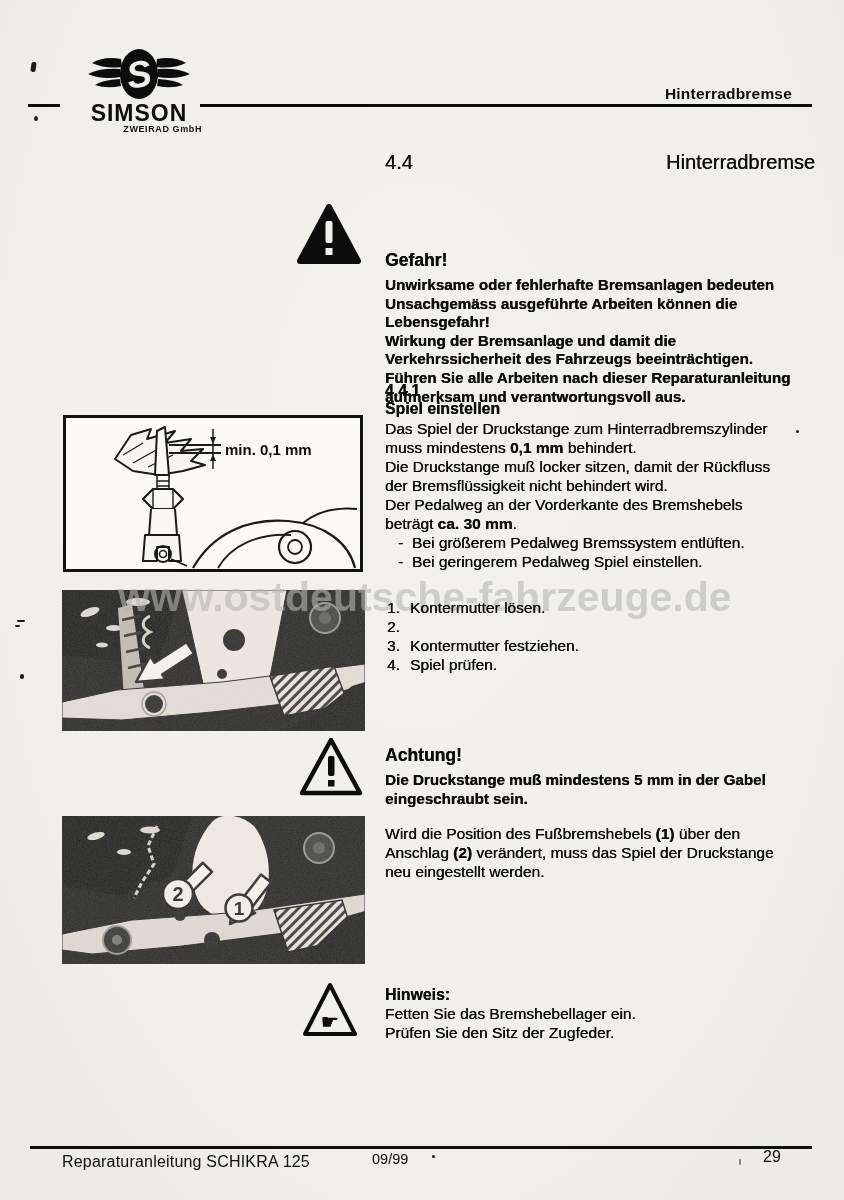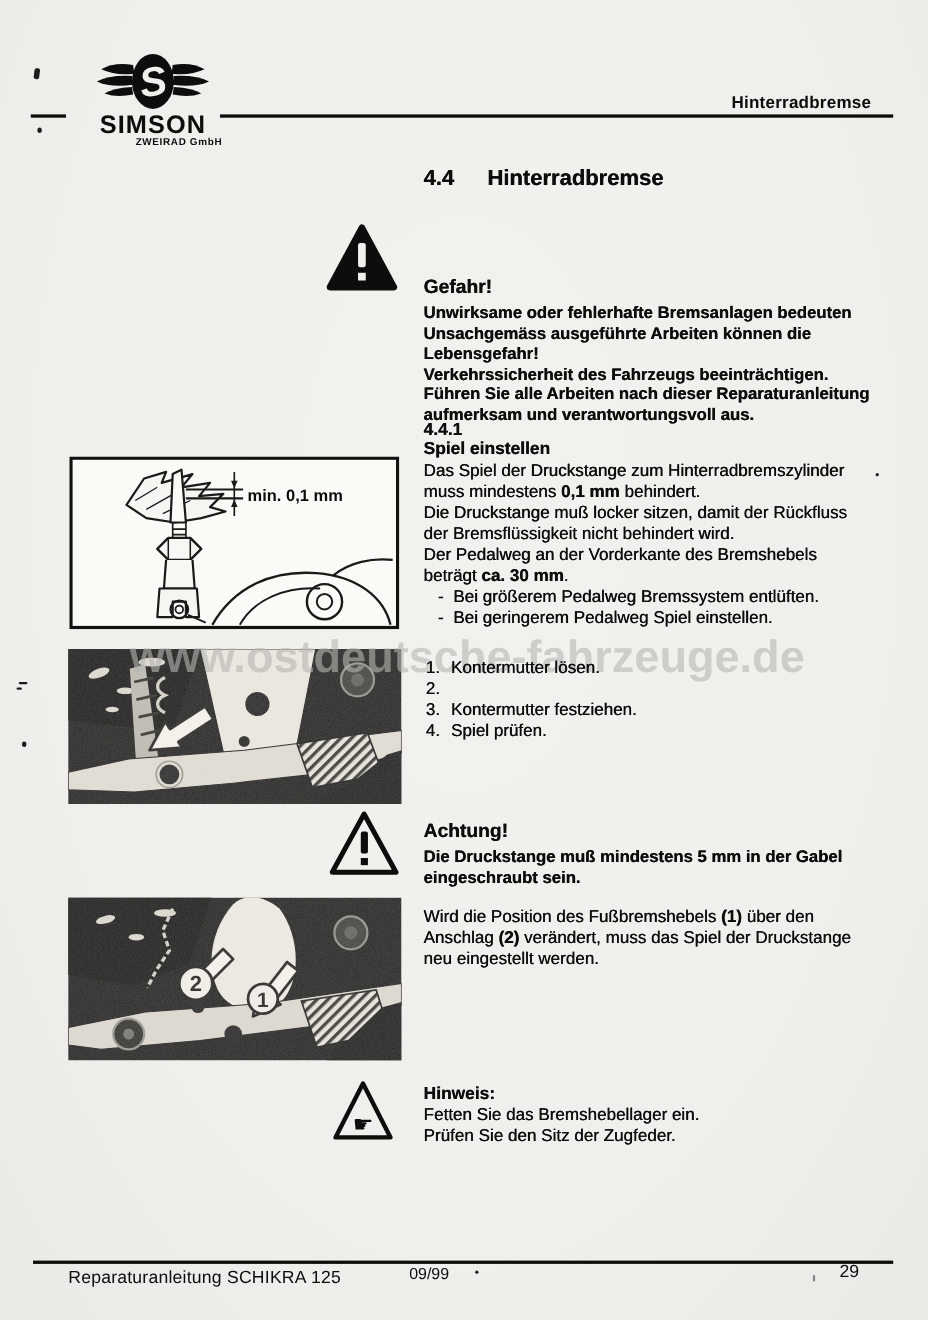--- a/index.html
+++ b/index.html
@@ -12,21 +12,21 @@
   }
   .abs{ position:absolute; }
   .rule{ background:#0d0d0d; }
 
   
   .brand{ font-weight:700; font-size:23px; letter-spacing:1px; text-align:center; }
   .brand-sub{ font-weight:700; font-size:9px; letter-spacing:0.6px; text-align:right; }
   .topic{ font-weight:700; font-size:15.5px; text-align:right; letter-spacing:0.2px; }
 
   
-  .h1{ display:flex; font-size:20px; font-weight:700; }
+  .h1{ display:flex; font-size:20px; font-weight:400;justify-content:space-between; }
   .h1 .num{ width:58px; flex:none; }
   .h2{ display:flex; font-size:15.8px; font-weight:700;flex-direction:column; }
   .h2 .num{ width:58px; flex:none; }
   .alert-head{ font-size:17.5px; font-weight:700; margin-bottom:5px; }
   .note-head{ font-size:15.8px; font-weight:700; line-height:19px; }
 
   
   .txt{ text-shadow:0.3px 0 0 currentColor; }
   .bline{ font-size:15.2px; line-height:18.6px; font-weight:700; }
   .nline{ font-size:15.5px; line-height:19px; }
@@ -81,20 +81,21 @@
   <svg class="abs" style="left:296px; top:202px;" width="66" height="64" viewBox="0 0 66 64">
     <path d="M33,5 L62,59 L4,59 Z" fill="#0d0d0d" stroke="#0d0d0d" stroke-width="6" stroke-linejoin="round"></path>
     <rect x="29.5" y="19" width="7" height="22" rx="2" fill="#f1f0ed"></rect>
     <rect x="29.5" y="46" width="7" height="7" fill="#f1f0ed"></rect>
   </svg>
   <div class="abs content txt" style="left:385px; top:204px; width:436px;margin-top:46px;">
     <div class="alert-head">Gefahr!</div>
     <div class="bline">Unwirksame oder fehlerhafte Bremsanlagen bedeuten</div>
     <div class="bline">Unsachgemäss ausgeführte Arbeiten können die</div>
     <div class="bline">Lebensgefahr!</div>
+    <div class="bline">Wirkung der Bremsanlage und damit die</div>
     <div class="bline">Verkehrssicherheit des Fahrzeugs beeinträchtigen.</div>
     <div class="bline">Führen Sie alle Arbeiten nach dieser Reparaturanleitung</div>
     <div class="bline">aufmerksam und verantwortungsvoll aus.</div>
   </div>
 
   <div class="abs h2 content txt" style="left:385px; top:382px; width:430px;">
     <span class="num">4.4.1</span>
     <span>Spiel einstellen</span>
   </div>
 

